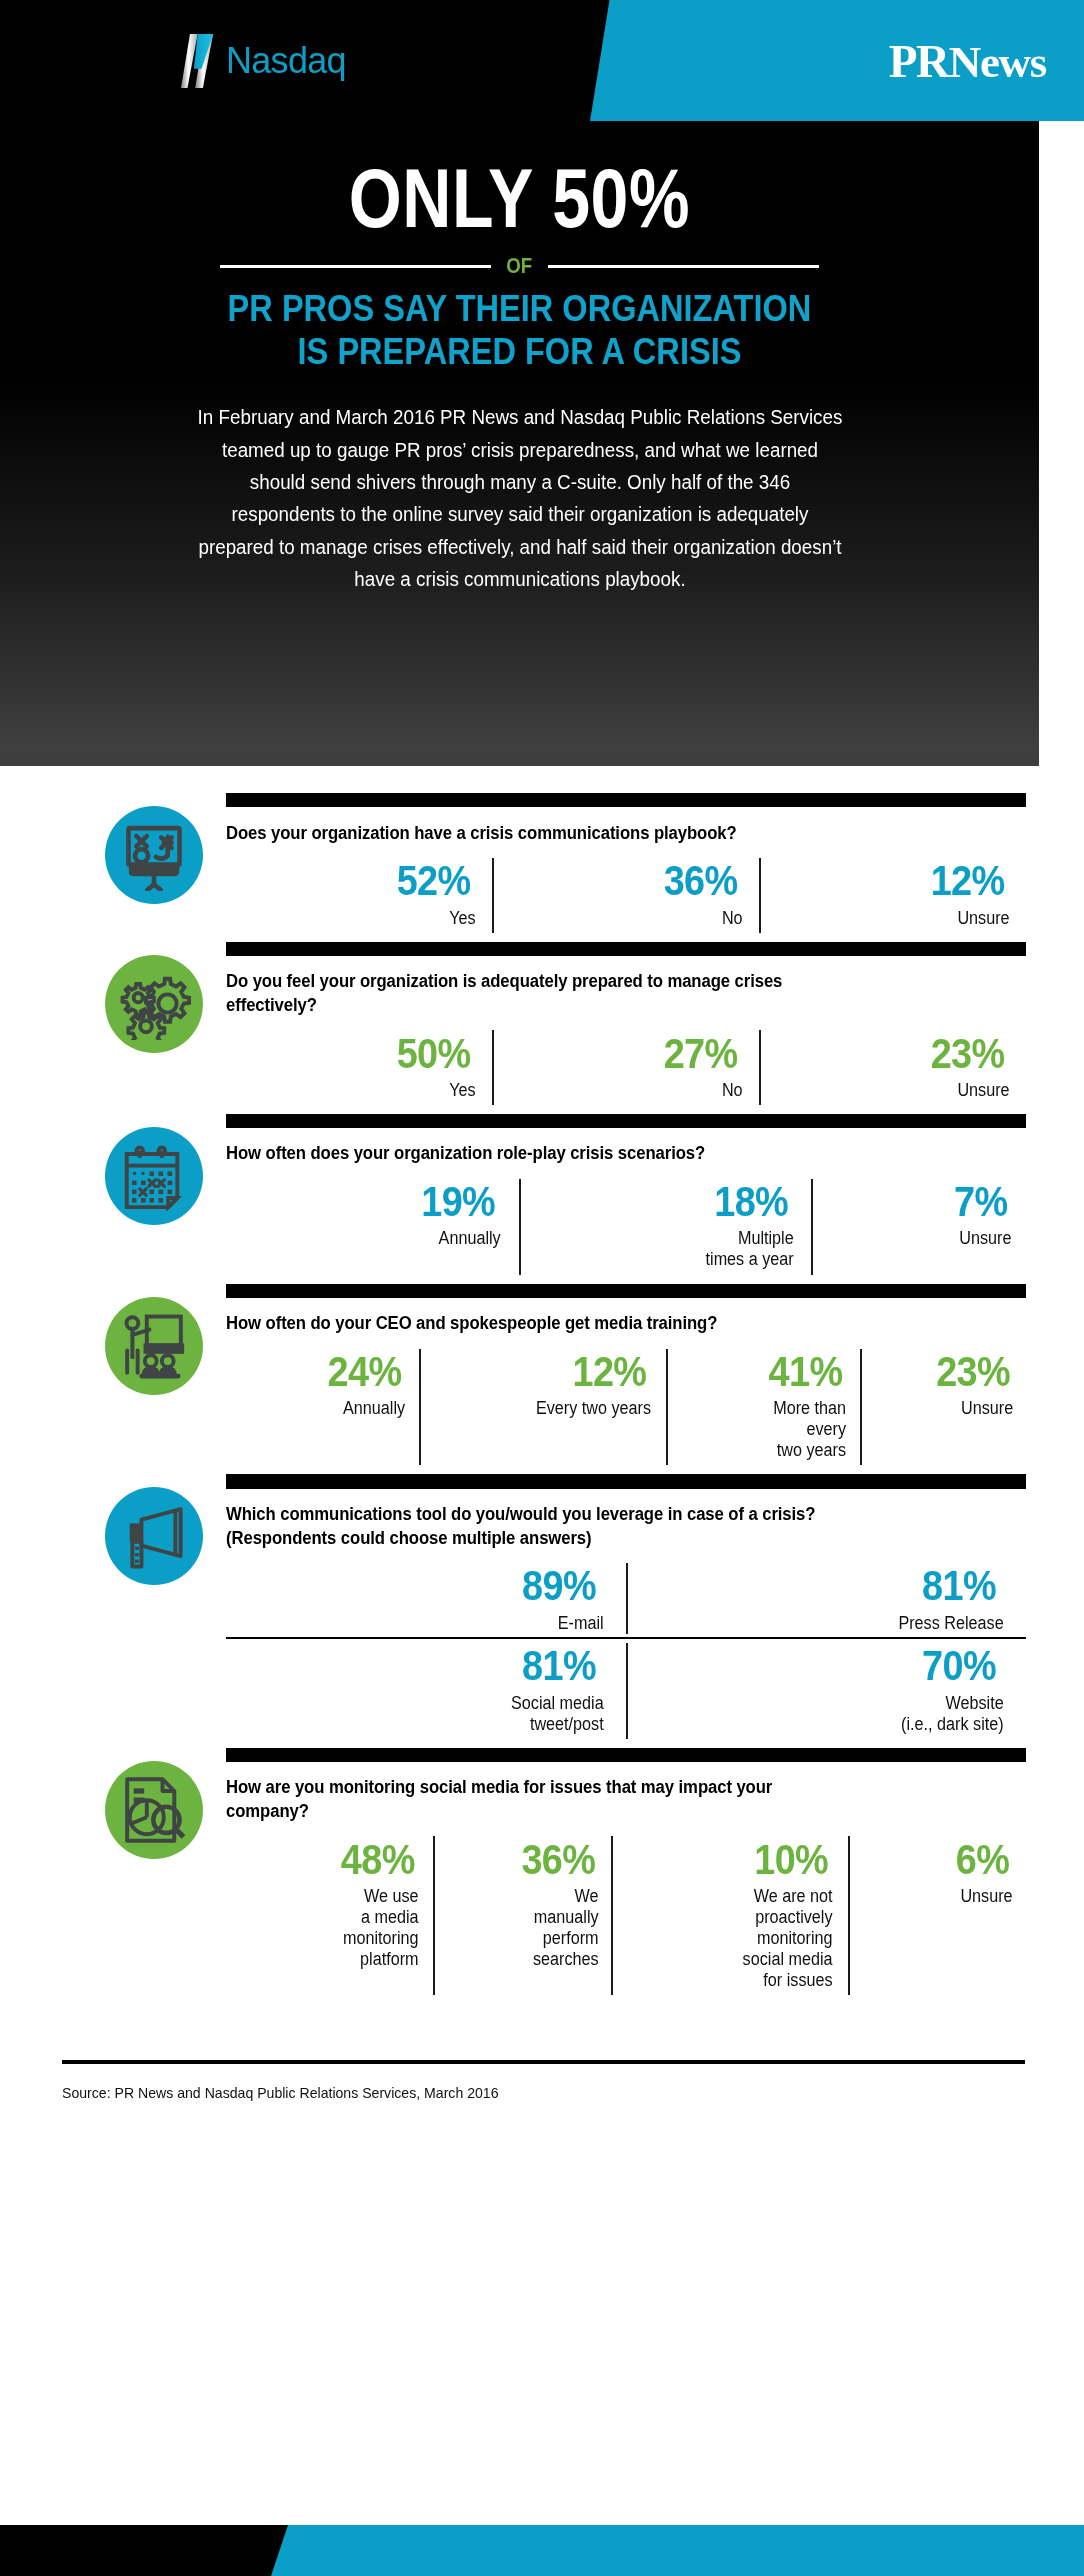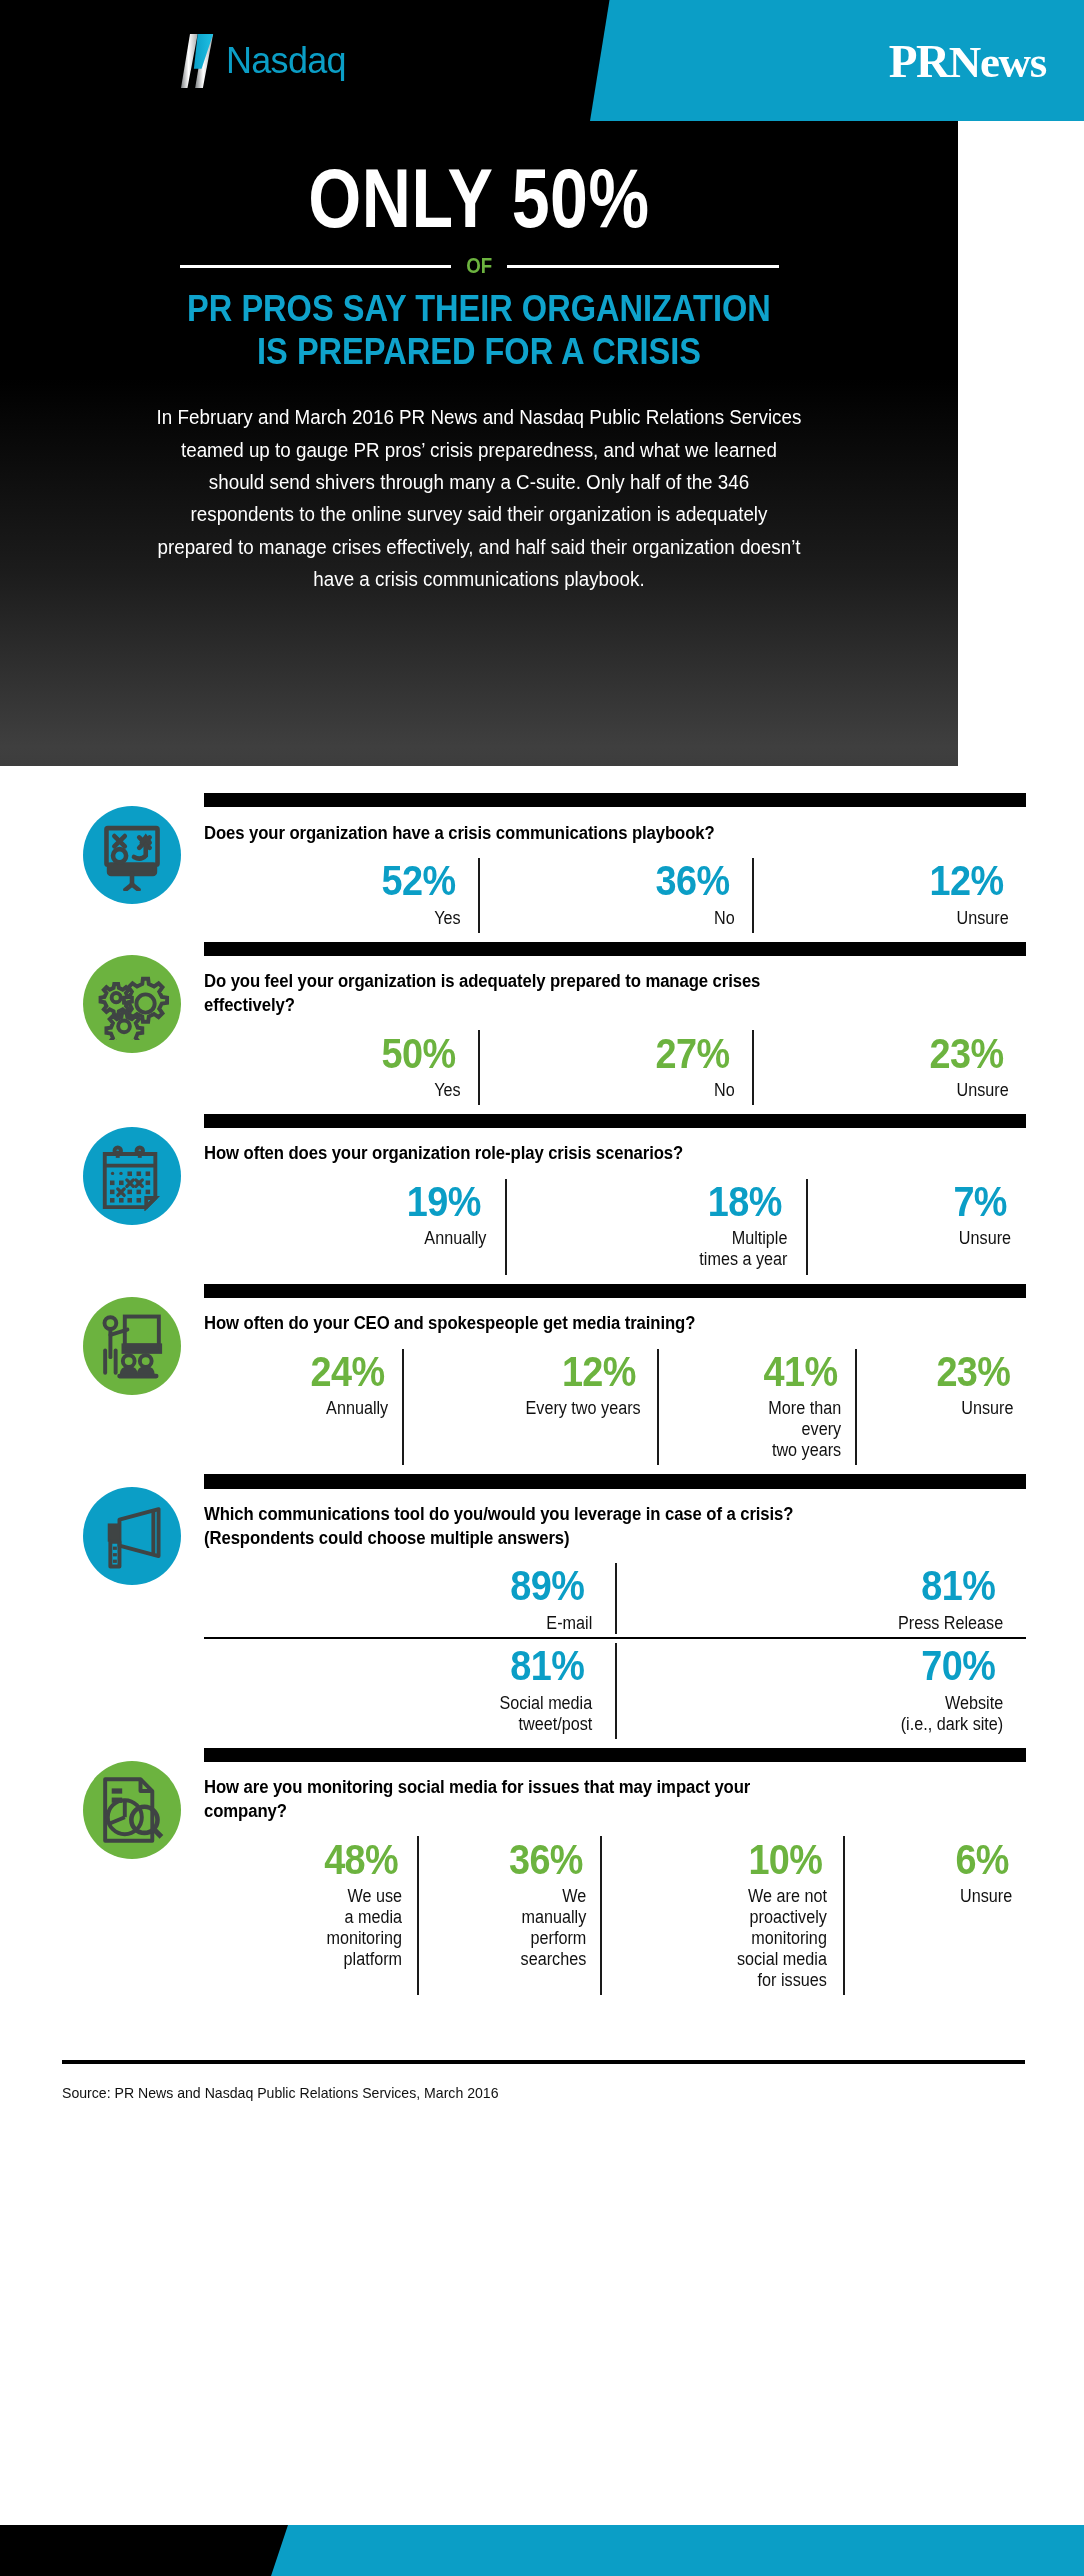--- a/index.html
+++ b/index.html
@@ -53,21 +53,21 @@
     letter-spacing:-1.3px;
     font-family:"Liberation Serif", serif;
     white-space:nowrap;
   }
   .prnews-logo .pr{ font-size:47px; }
   .prnews-logo .news{ font-size:45px; }
 
   
   .hero{
     position:relative;
-    width:958px;
+    width:1039px;
     height:645px;
     background:linear-gradient(180deg,#000000 0%,#000000 40%,#1c1c1c 70%,#3f3f3f 97%,#3d3d3d 100%);
     padding:36px 0 0 0;
     text-align:center;
     overflow:hidden;
   }
   .hero-only{
     color:#ffffff;
     font-size:83px;
     font-weight:bold;
@@ -116,20 +116,21 @@
     position:relative;
     width:1085px;
     background:#ffffff;
     padding:27px 0 0 0;
   }
   .block{
     display:flex;
     align-items:flex-start;
     padding:0 59px 0 72px;
     margin-bottom:6.5px;
+    margin-left:22px;
   }
   .icon-wrap{
     width:120px;
     flex:0 0 120px;
     padding-top:13px;
     display:flex;
     justify-content:center;
   }
   .icon-circle{
     width:98px; height:98px;

